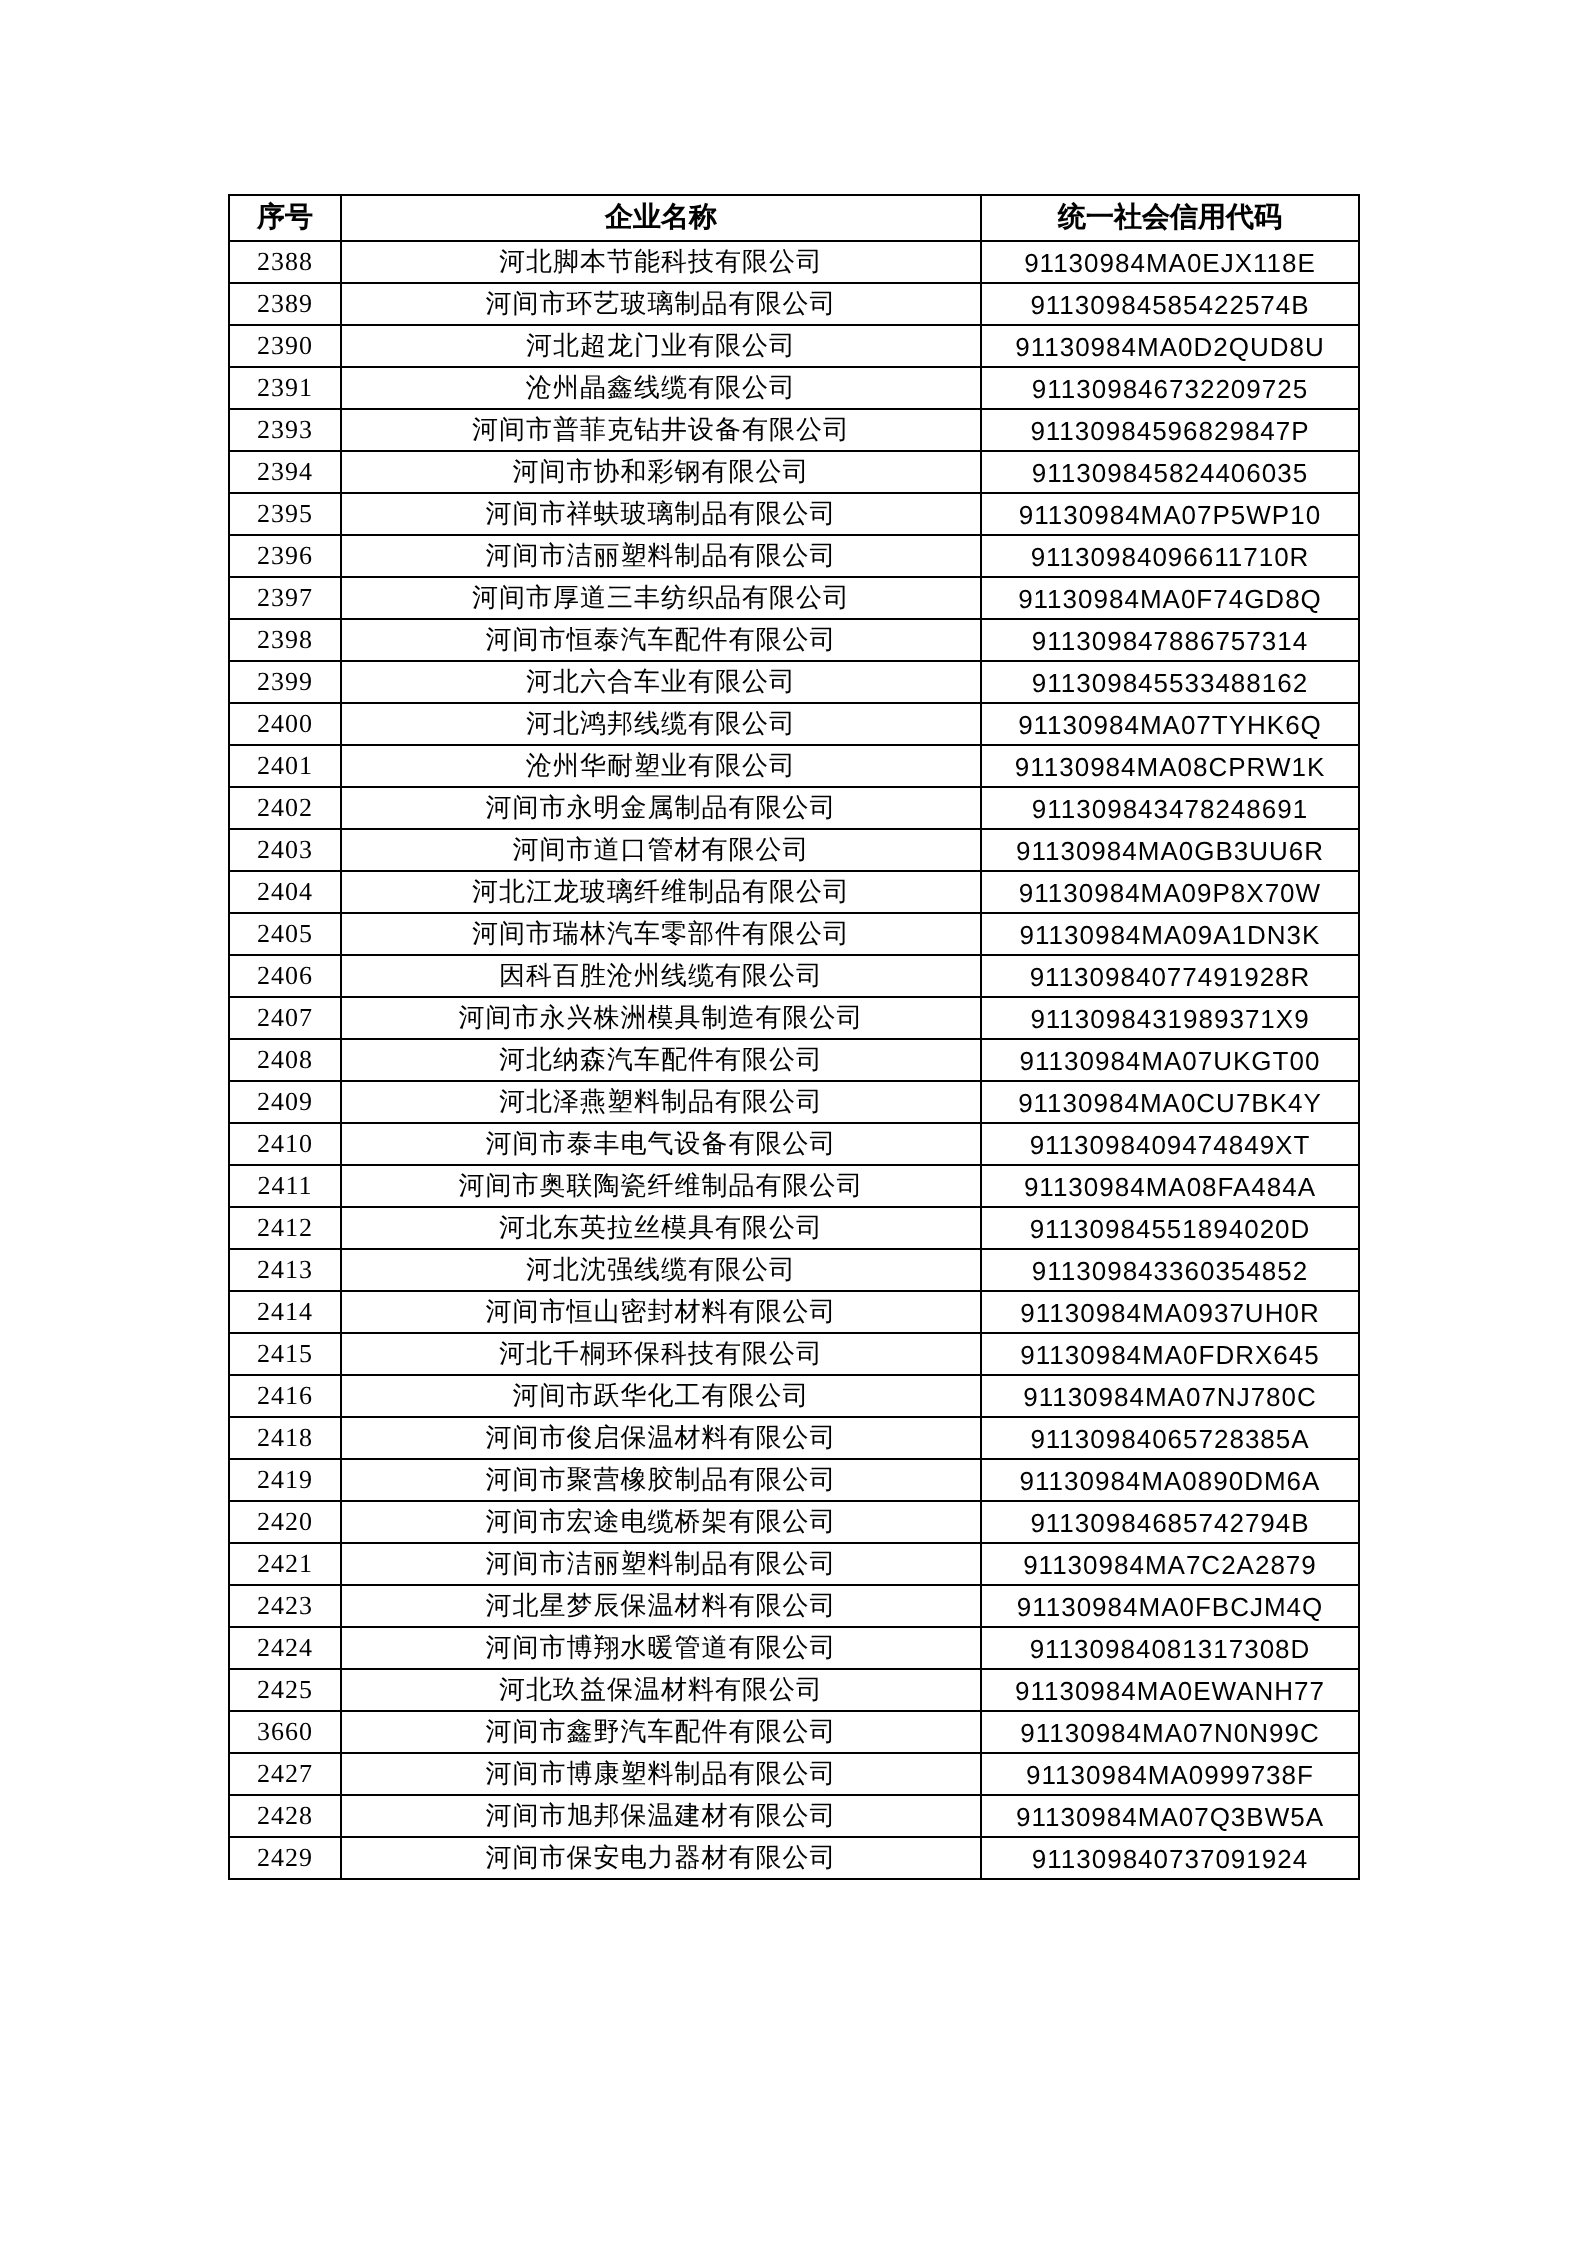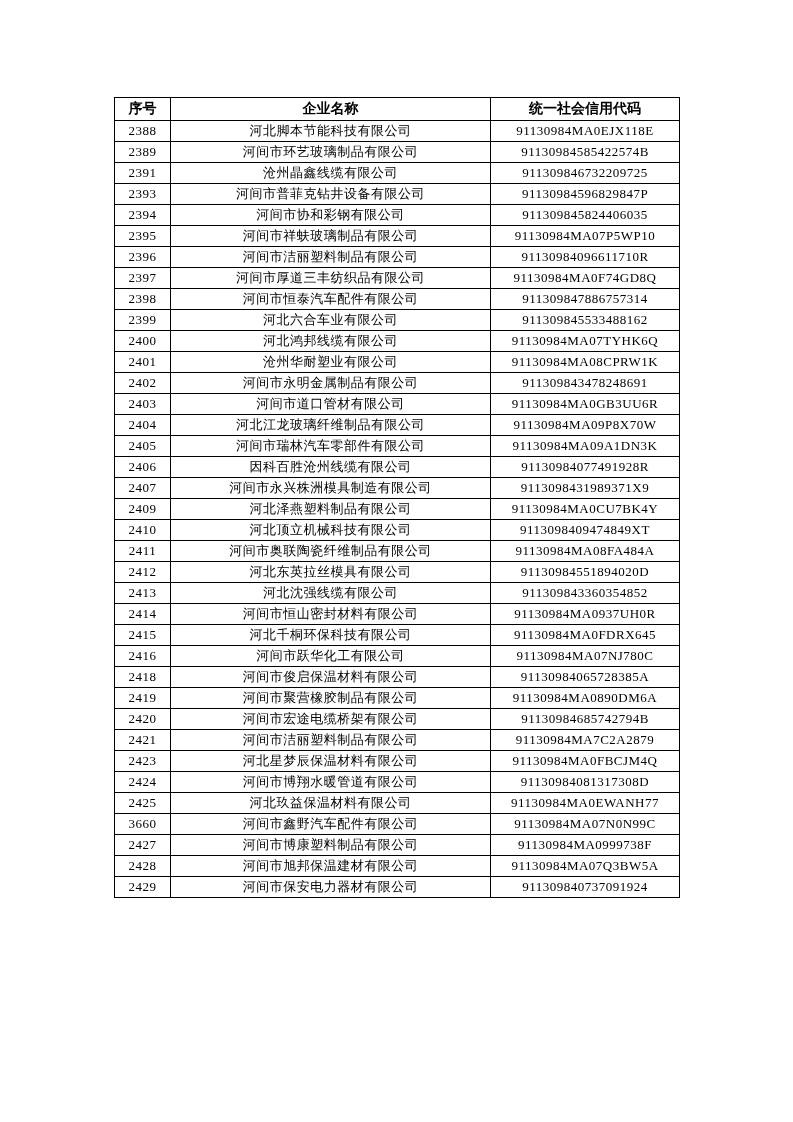--- a/index.html
+++ b/index.html
@@ -45,21 +45,21 @@
   table.company-table td {
     font-weight: normal;
     font-size: 13px;
     height: 21px;
     padding: 0 2px;
     letter-spacing: 0.5px;
   }
   col.col-no   { width: 56px; }
   col.col-name { width: 320px; }
   col.col-code { width: 189px; }
-  td.cell-code { font-family: Liberation Serif, serif; letter-spacing: 0.5px; }
+  td.cell-code { font-family: Liberation Sans, sans-serif; letter-spacing: 0.5px; }
 </style>
 </head>
 <body>
 
 <div class="page">
   <table class="company-table">
     <colgroup>
       <col class="col-no">
       <col class="col-name">
       <col class="col-code">
@@ -76,20 +76,25 @@
           <td class="cell-no">2388</td>
           <td class="cell-name">河北脚本节能科技有限公司</td>
           <td class="cell-code">91130984MA0EJX118E</td>
         </tr>
         <tr>
           <td class="cell-no">2389</td>
           <td class="cell-name">河间市环艺玻璃制品有限公司</td>
           <td class="cell-code">91130984585422574B</td>
         </tr>
         <tr>
+          <td class="cell-no">2390</td>
+          <td class="cell-name">河北超龙门业有限公司</td>
+          <td class="cell-code">91130984MA0D2QUD8U</td>
+        </tr>
+        <tr>
           <td class="cell-no">2391</td>
           <td class="cell-name">沧州晶鑫线缆有限公司</td>
           <td class="cell-code">911309846732209725</td>
         </tr>
         <tr>
           <td class="cell-no">2393</td>
           <td class="cell-name">河间市普菲克钻井设备有限公司</td>
           <td class="cell-code">91130984596829847P</td>
         </tr>
         <tr>
@@ -156,27 +161,32 @@
           <td class="cell-no">2406</td>
           <td class="cell-name">因科百胜沧州线缆有限公司</td>
           <td class="cell-code">91130984077491928R</td>
         </tr>
         <tr>
           <td class="cell-no">2407</td>
           <td class="cell-name">河间市永兴株洲模具制造有限公司</td>
           <td class="cell-code">9113098431989371X9</td>
         </tr>
         <tr>
+          <td class="cell-no">2408</td>
+          <td class="cell-name">河北纳森汽车配件有限公司</td>
+          <td class="cell-code">91130984MA07UKGT00</td>
+        </tr>
+        <tr>
           <td class="cell-no">2409</td>
           <td class="cell-name">河北泽燕塑料制品有限公司</td>
           <td class="cell-code">91130984MA0CU7BK4Y</td>
         </tr>
         <tr>
           <td class="cell-no">2410</td>
-          <td class="cell-name">河北顶立机械科技有限公司</td>
+          <td class="cell-name">河间市泰丰电气设备有限公司</td>
           <td class="cell-code">9113098409474849XT</td>
         </tr>
         <tr>
           <td class="cell-no">2411</td>
           <td class="cell-name">河间市奥联陶瓷纤维制品有限公司</td>
           <td class="cell-code">91130984MA08FA484A</td>
         </tr>
         <tr>
           <td class="cell-no">2412</td>
           <td class="cell-name">河北东英拉丝模具有限公司</td>

